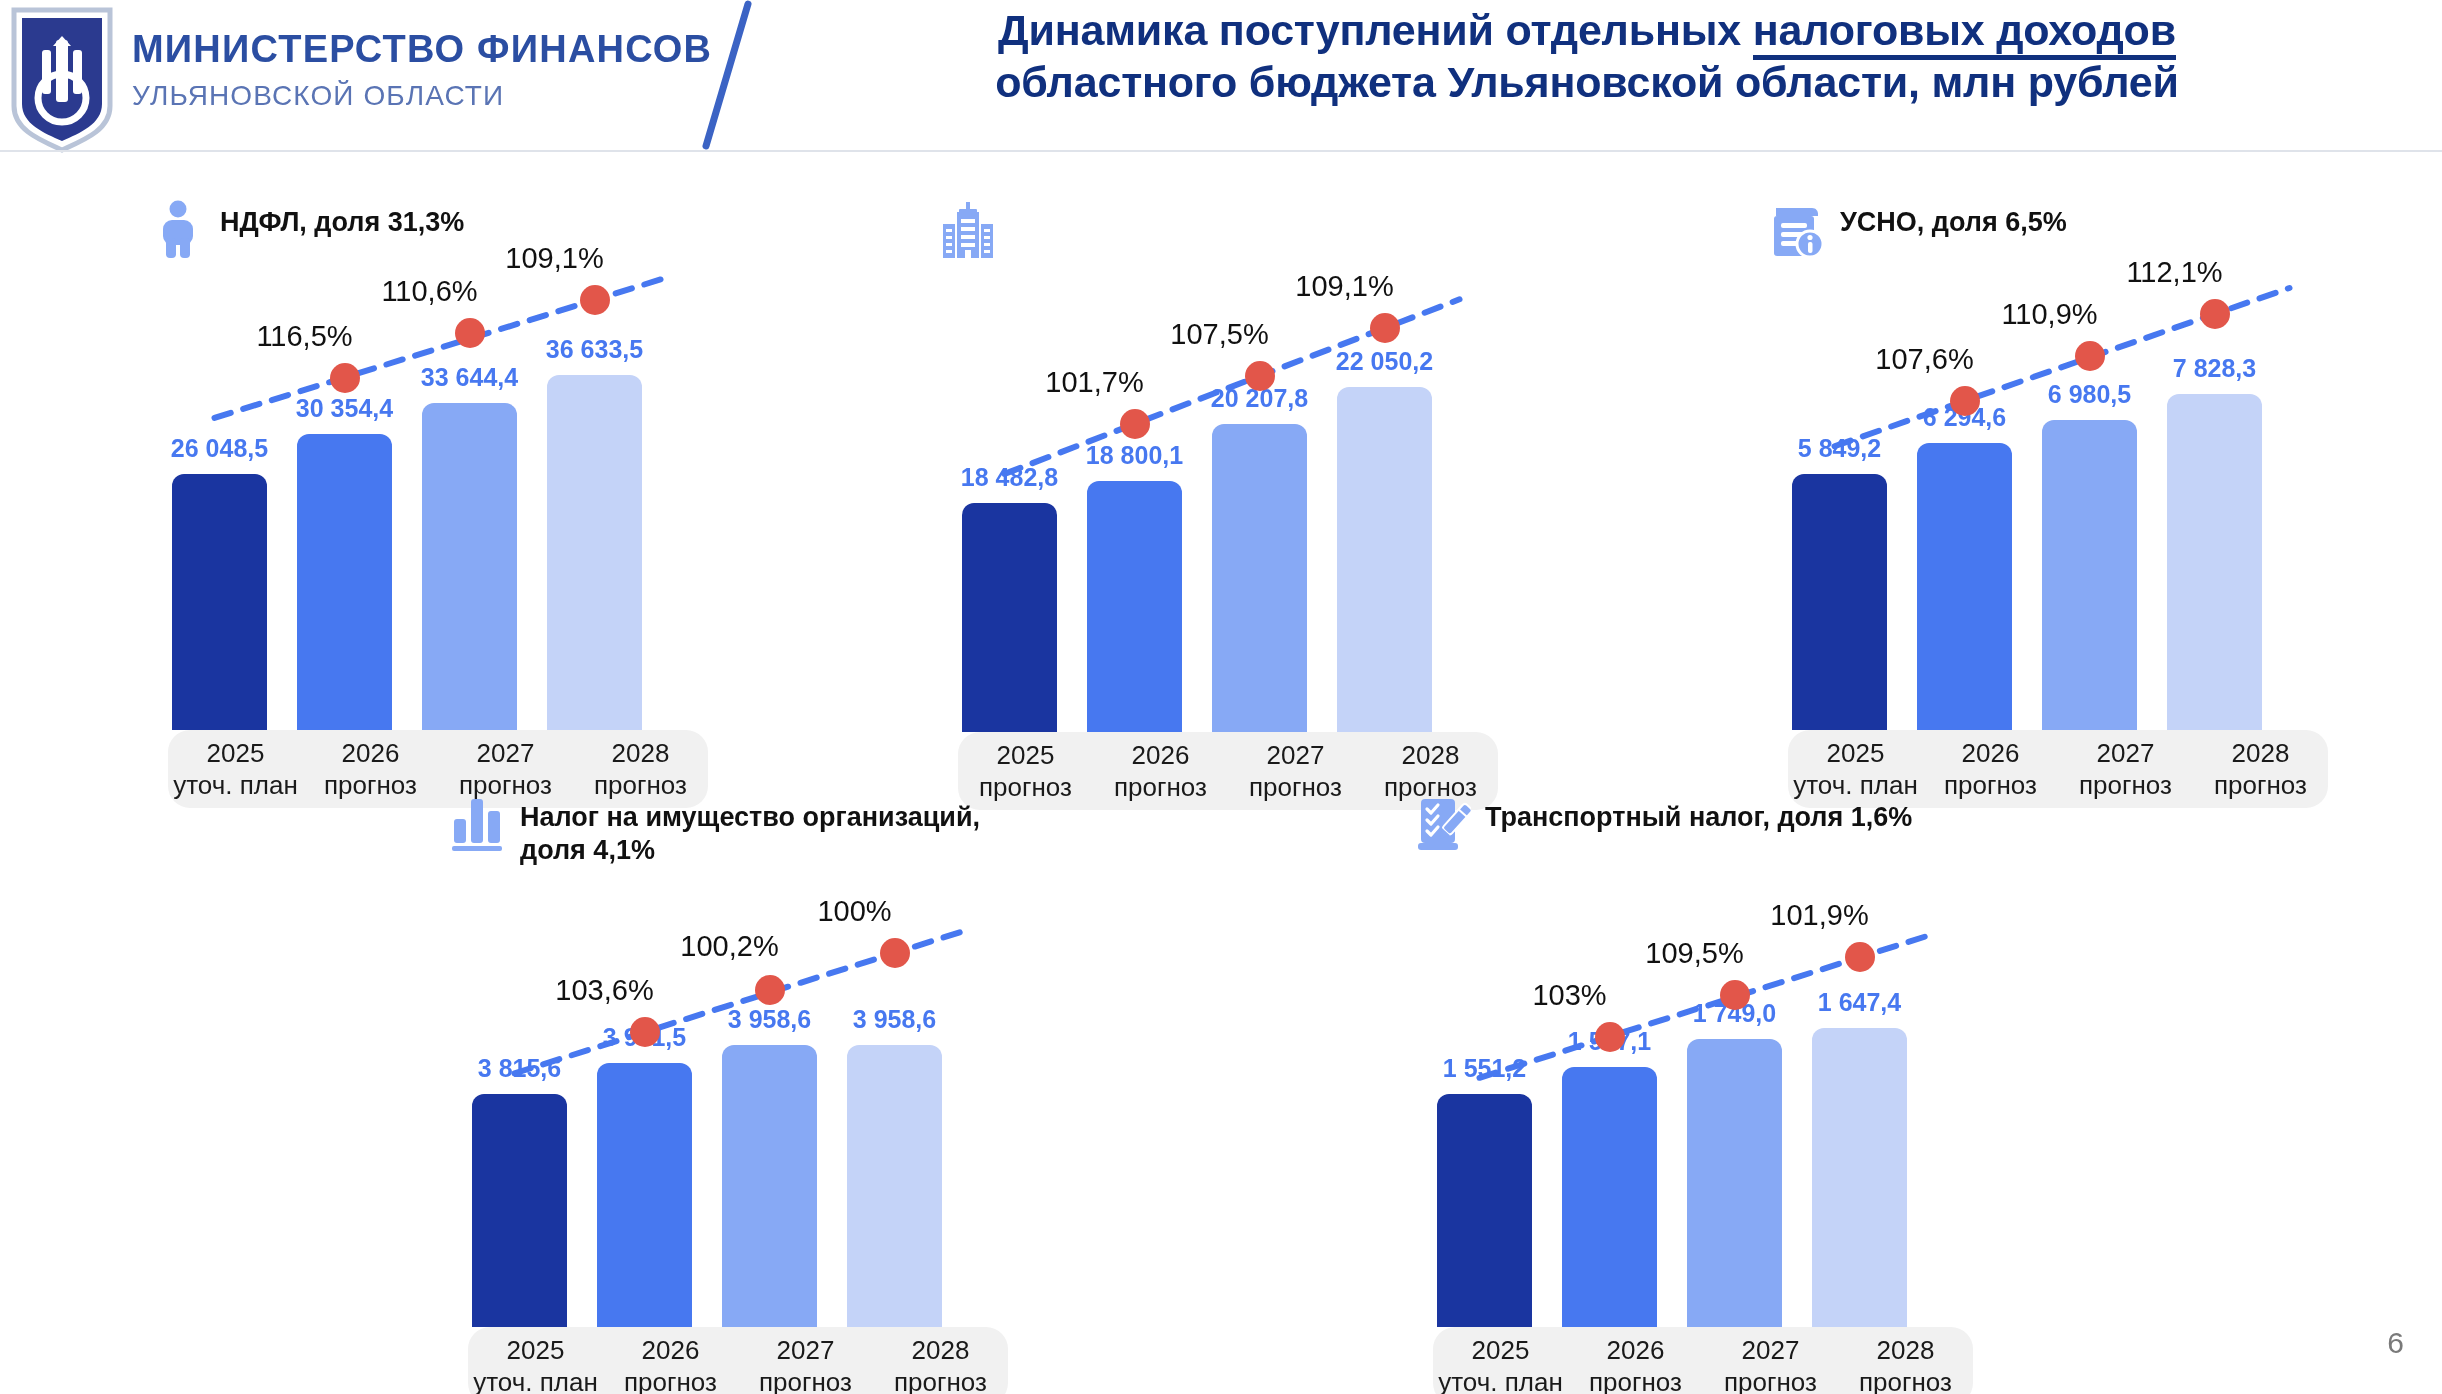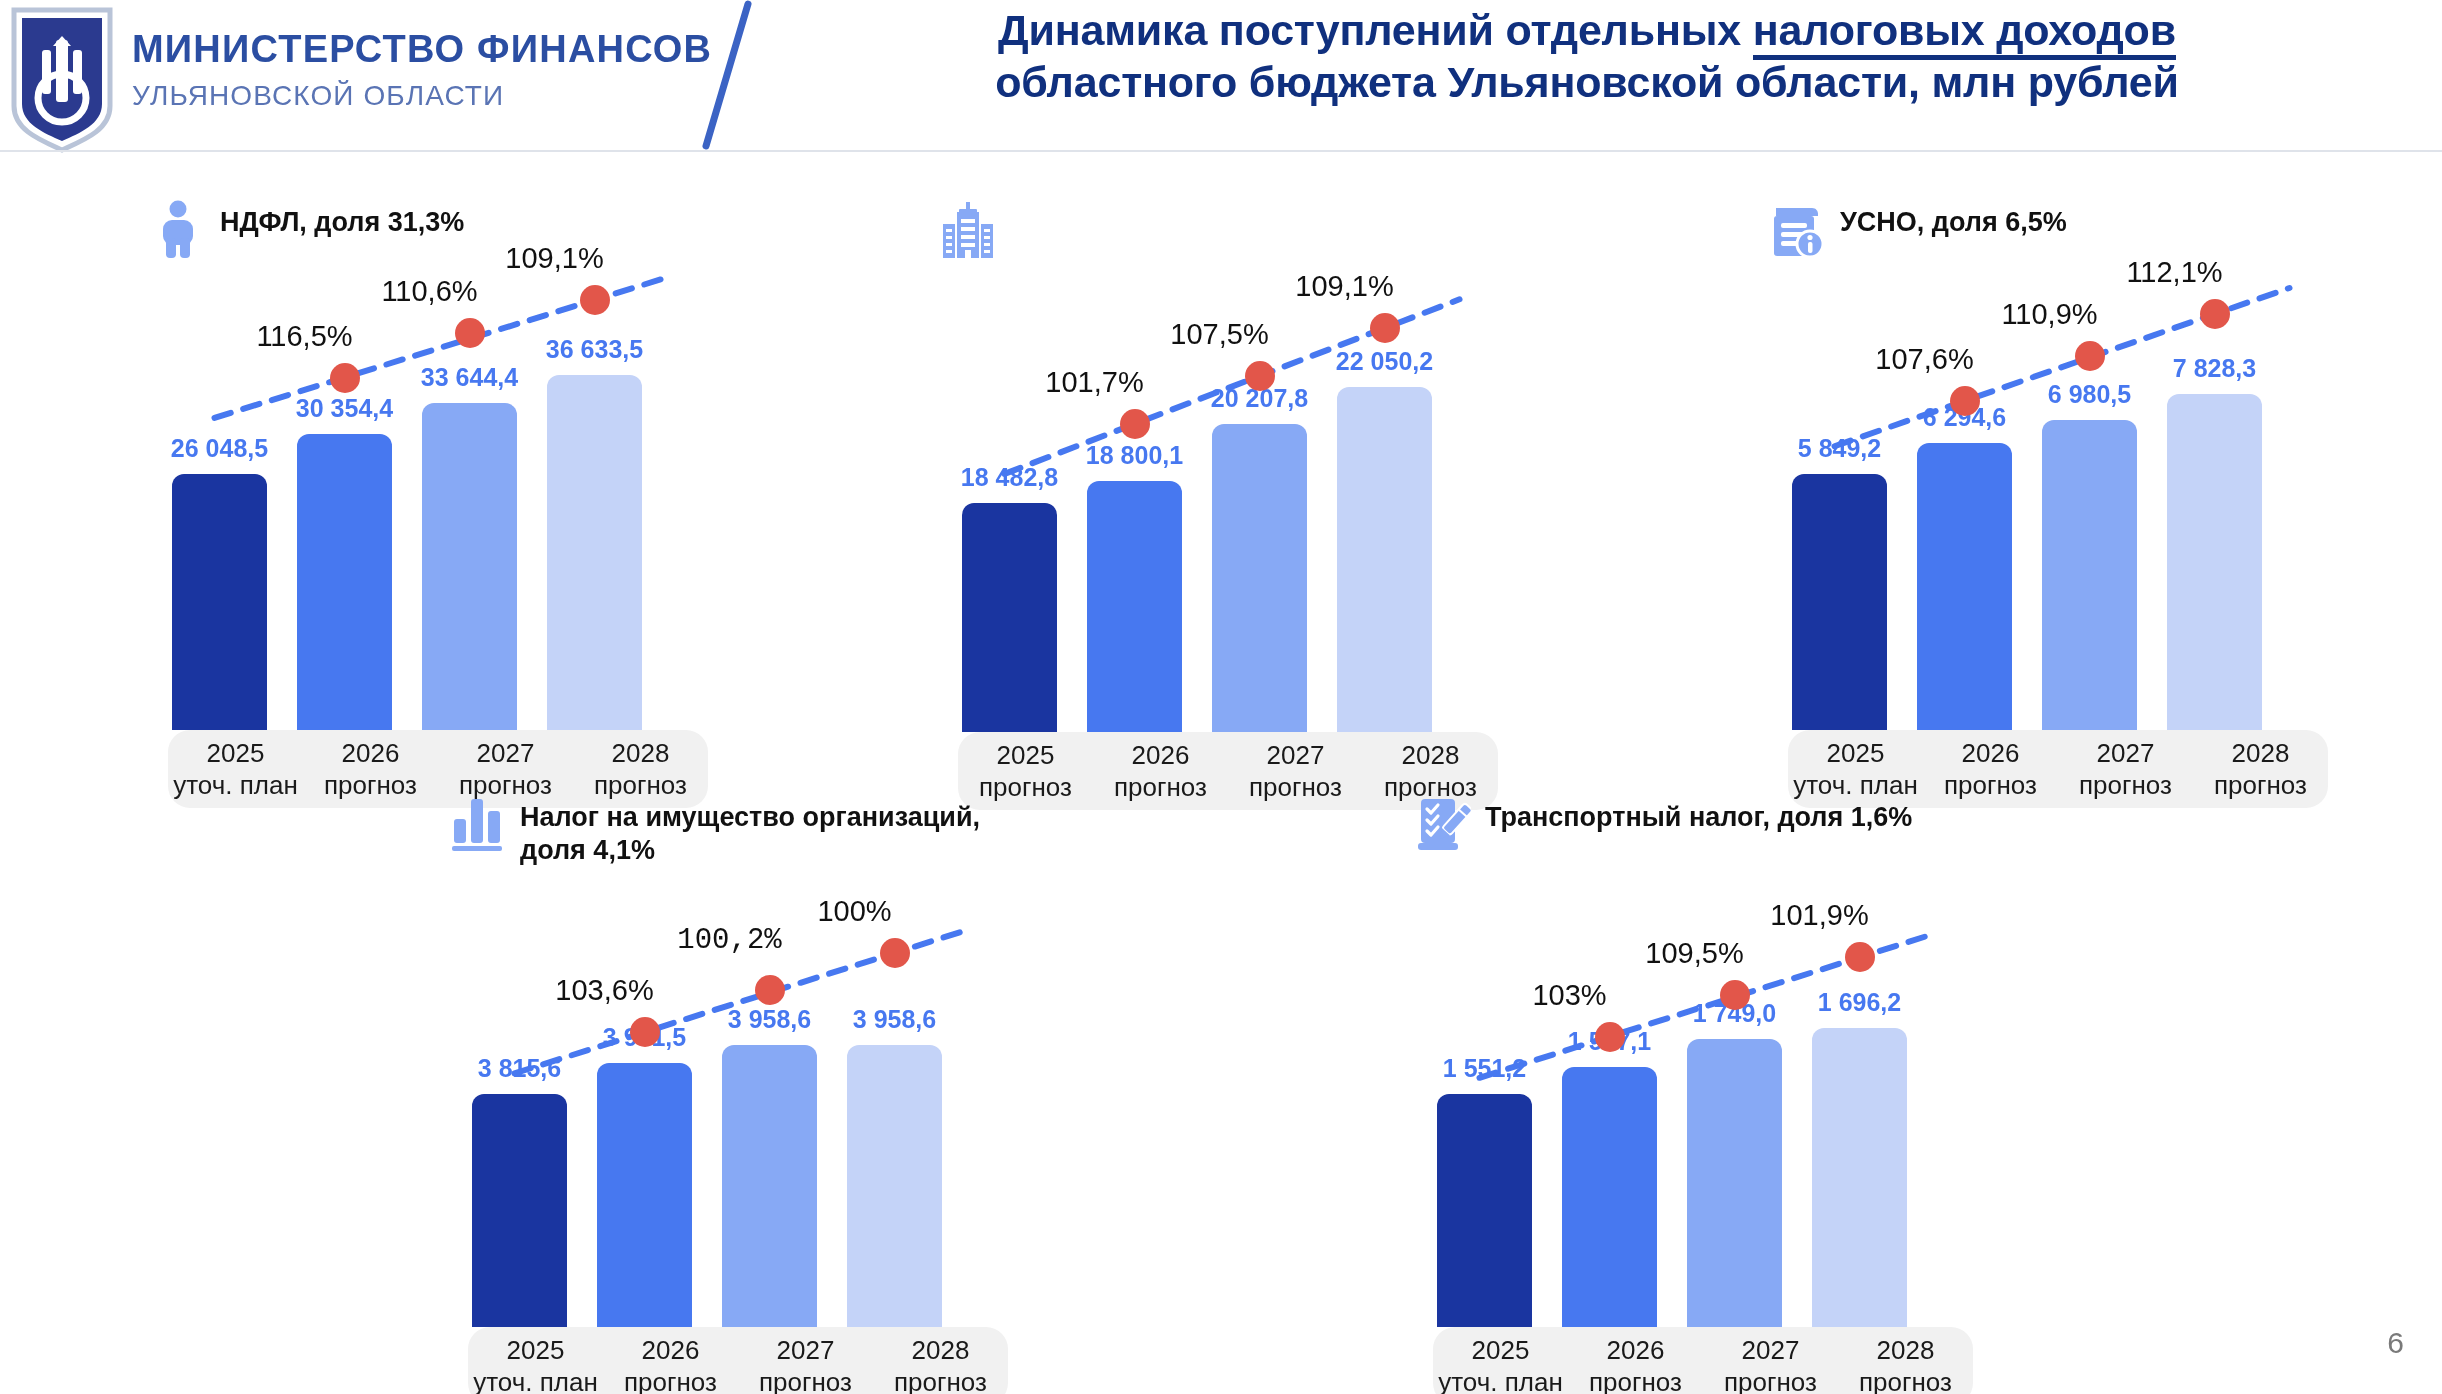--- a/index.html
+++ b/index.html
@@ -286,21 +286,21 @@
         <div class="bar" style="left: 272px; width: 95px; height: 282px; background: rgb(135, 169, 245);"></div>
         <div class="bar-val" style="width: 155px; left: 242px; top: 118px;">3 958,6</div>
         <div class="bar" style="left: 397px; width: 95px; height: 282px; background: rgb(196, 211, 248);"></div>
         <div class="bar-val" style="width: 155px; left: 367px; top: 118px;">3 958,6</div>
         <svg class="trend" width="570" height="440">
           <line x1="64.5" y1="186.38400000000001" x2="519.5" y2="42.239999999999995" stroke="#4778f0" stroke-width="6" stroke-dasharray="17 13" stroke-linecap="round"></line>
         </svg>
         <div class="dot" style="left: 179.5px; top: 130.2px; background: rgb(226, 86, 74);"></div>
         <div class="pct" style="width: 190px; left: 59.5px; top: 87.2px;">103,6%</div>
         <div class="dot" style="left: 304.5px; top: 88.4px; background: rgb(226, 86, 74);"></div>
-        <div class="pct" style="width: 190px; left: 184.5px; top: 37px; font-family: Liberation Mono, monospace;">100,2%</div>
+        <div class="pct" style="width: 190px; left: 184.5px; top: 43px;">100,2%</div>
         <div class="dot" style="left: 429.5px; top: 51px; background: rgb(226, 86, 74);"></div>
         <div class="pct" style="width: 190px; left: 309.5px; top: 8px;">100%</div>
       </div>
     </div>
     <div class="axis" style="left: 450px; top: 1327px; width: 540px; height: 78px;">
       <div class="axis-cell">
         <span class="yr">2025</span>
         <span class="nt">уточ. план</span>
       </div>
       <div class="axis-cell">
@@ -335,21 +335,21 @@
         <div class="chart-title">Транспортный налог, доля 1,6%</div>
       </div>
       <div class="plot" style="top: 92px; width: 570px; height: 440px;">
         <div class="bar" style="left: 22px; width: 95px; height: 233px; background: rgb(26, 53, 160);"></div>
         <div class="bar-val" style="width: 155px; left: -8px; top: 167px;">1 551,2</div>
         <div class="bar" style="left: 147px; width: 95px; height: 260px; background: rgb(71, 120, 240);"></div>
         <div class="bar-val" style="width: 155px; left: 117px; top: 140px;">1 597,1</div>
         <div class="bar" style="left: 272px; width: 95px; height: 288px; background: rgb(135, 169, 245);"></div>
         <div class="bar-val" style="width: 155px; left: 242px; top: 112px;">1 749,0</div>
         <div class="bar" style="left: 397px; width: 95px; height: 299px; background: rgb(196, 211, 248);"></div>
-        <div class="bar-val" style="width: 155px; left: 367px; top: 101px;">1 696,2</div>
+        <div class="bar-val" style="width: 155px; left: 367px; top: 101px;">1 647,4</div>
         <svg class="trend" width="570" height="440">
           <line x1="64.5" y1="190.78400000000005" x2="519.5" y2="46.64" stroke="#4778f0" stroke-width="6" stroke-dasharray="17 13" stroke-linecap="round"></line>
         </svg>
         <div class="dot" style="left: 179.5px; top: 134.6px; background: rgb(226, 86, 74);"></div>
         <div class="pct" style="width: 190px; left: 59.5px; top: 91.6px;">103%</div>
         <div class="dot" style="left: 304.5px; top: 92.8px; background: rgb(226, 86, 74);"></div>
         <div class="pct" style="width: 190px; left: 184.5px; top: 49.8px;">109,5%</div>
         <div class="dot" style="left: 429.5px; top: 55.4px; background: rgb(226, 86, 74);"></div>
         <div class="pct" style="width: 190px; left: 309.5px; top: 12.4px;">101,9%</div>
       </div>

